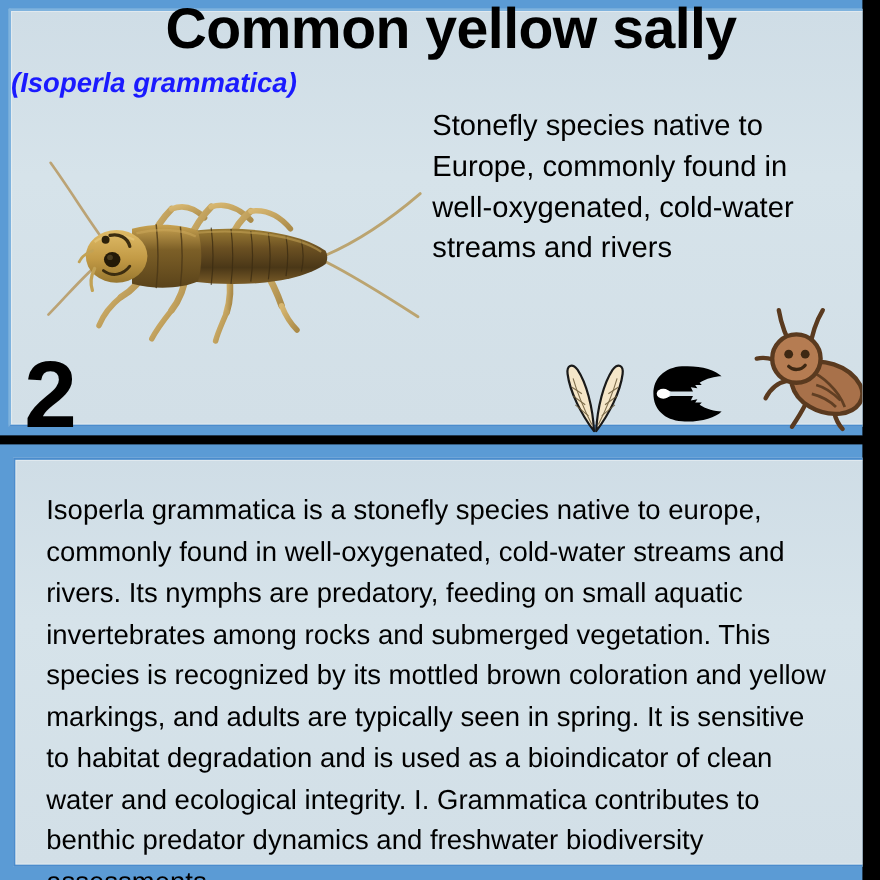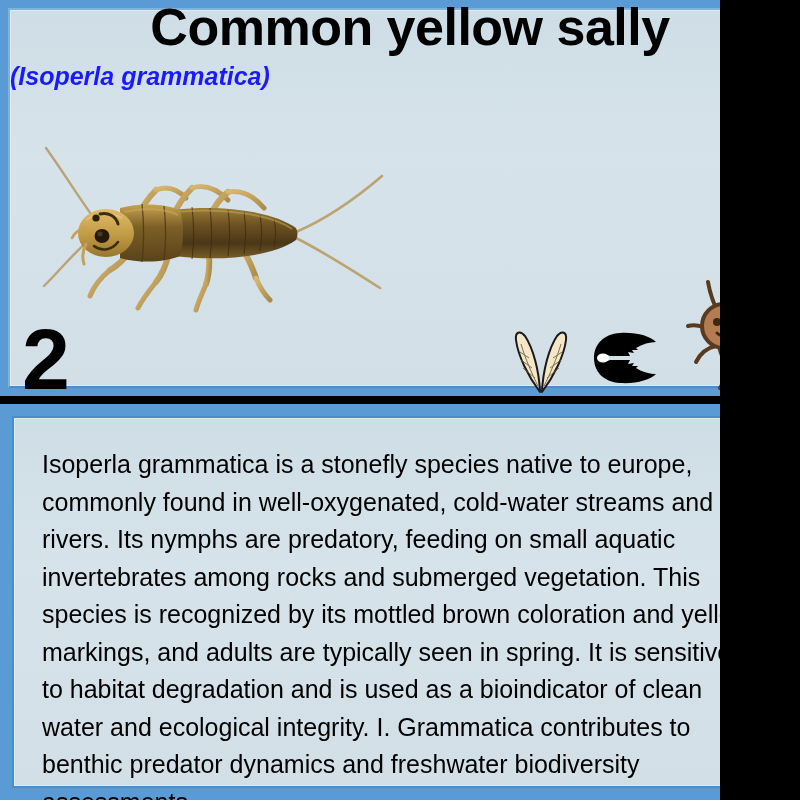--- a/index.html
+++ b/index.html
@@ -8,21 +8,21 @@
     background: #000000;
   }
   body {
     width: 800px;
     height: 800px;
     overflow: hidden;
     font-family: "Liberation Sans", sans-serif;
   }
   .poster {
     position: relative;
-    width: 720px;
+    width: 784px;
     height: 800px;
     background: #000000;
     overflow: hidden;
   }
 
   
   .card {
     position: absolute;
     left: 0;
     background: #5b9bd5;
@@ -251,20 +251,21 @@
 
           <path d="M62,116 C58,124 58,130 60,136" stroke="#c2a255" stroke-width="3" fill="none" stroke-linecap="round"></path>
           <path d="M60,100 C54,102 50,106 48,110" stroke="#c2a255" stroke-width="2.6" fill="none" stroke-linecap="round"></path>
         </svg>
       </div>
 
       <div class="title">Common yellow sally</div>
 
       <div class="sciname">(Isoperla grammatica)</div>
 
+      <div class="blurb">Stonefly species native to Europe, commonly found in well-oxygenated, cold-water streams and rivers</div>
 
       <div class="number">2</div>
 
       <div class="icon-row">
 
         <div class="icon-wings">
           <svg viewBox="0 0 62 68" xmlns="http://www.w3.org/2000/svg">
             <g stroke="#1a1a1a" stroke-width="2" fill="#f5e6c8" stroke-linejoin="round">
               <path d="M30,66 C18,50 8,30 6,14 C5,6 10,4 15,10 C23,22 29,44 30,66 Z"></path>
               <path d="M32,66 C44,50 54,30 56,14 C57,6 52,4 47,10 C39,22 33,44 32,66 Z"></path>

